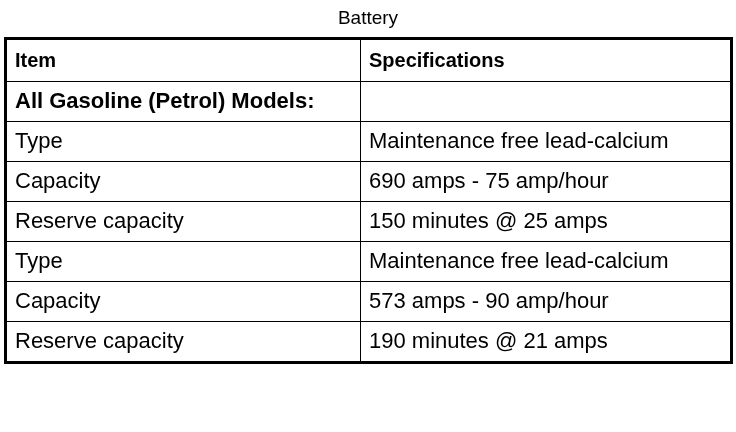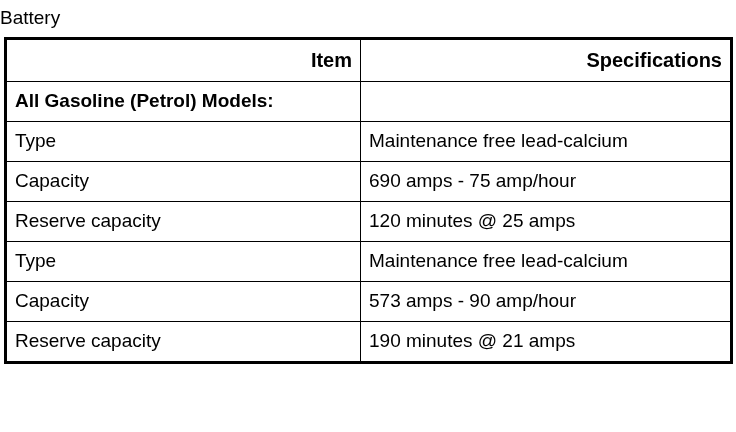--- a/index.html
+++ b/index.html
@@ -14,21 +14,21 @@
     color: #000000;
     overflow: hidden;
   }
   .page {
     position: relative;
     width: 736px;
     height: 432px;
     box-sizing: border-box;
   }
   .title {
-    text-align: left;
+    text-align: center;
     font-size: 19px;
     font-weight: normal;
     line-height: 1;
     padding-top: 8px;
     padding-bottom: 10px;
     color: #000000;
   }
   .table-wrap {
     padding: 0 4px;
   }
@@ -38,28 +38,28 @@
     margin: 0 auto;
     table-layout: fixed;
     border: 3px solid #000000;
   }
   table.spec-table col.col-item { width: 355px; }
   table.spec-table col.col-spec { width: 371px; }
 
   table.spec-table th,
   table.spec-table td {
     border: 1.5px solid #000000;
-    font-size: 19px;
+    font-size: 22px;
     line-height: 1.15;
     padding: 6px 8px 7px 8px;
     vertical-align: middle;
     height: 26px;
   }
   table.spec-table thead th {
-    text-align: right;
+    text-align: left;
     font-weight: bold;
     font-size: 20px;
     padding: 7px 8px 8px 8px;
   }
   table.spec-table td {
     text-align: left;
     font-weight: normal;
   }
   table.spec-table td.group {
     font-weight: bold;
@@ -95,21 +95,21 @@
           <tr>
             <td>Type</td>
             <td>Maintenance free lead-calcium</td>
           </tr>
           <tr>
             <td>Capacity</td>
             <td>690 amps - 75 amp/hour</td>
           </tr>
           <tr>
             <td>Reserve capacity</td>
-            <td>120 minutes @ 25 amps</td>
+            <td>150 minutes @ 25 amps</td>
           </tr>
           <tr>
             <td>Type</td>
             <td>Maintenance free lead-calcium</td>
           </tr>
           <tr>
             <td>Capacity</td>
             <td>573 amps - 90 amp/hour</td>
           </tr>
           <tr>

